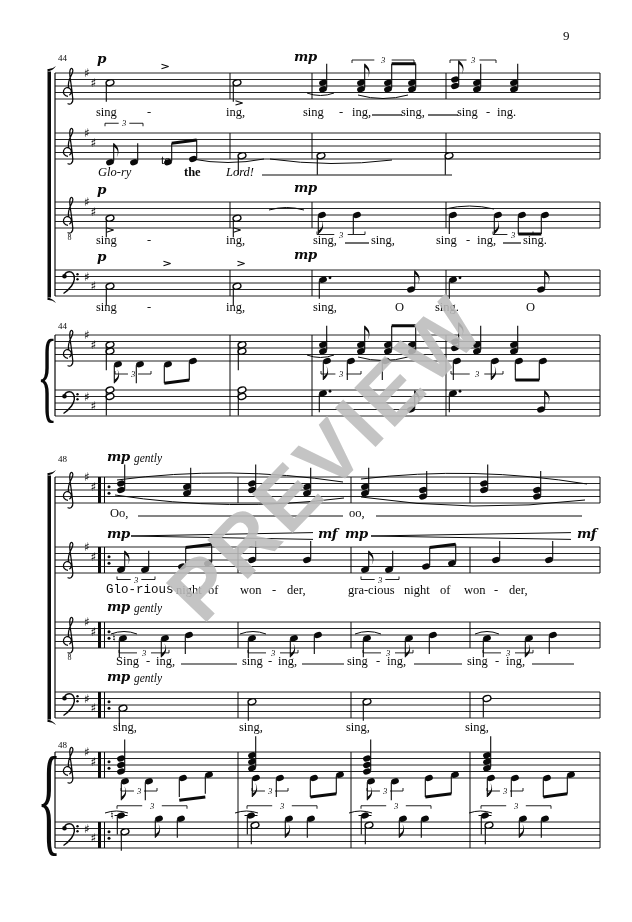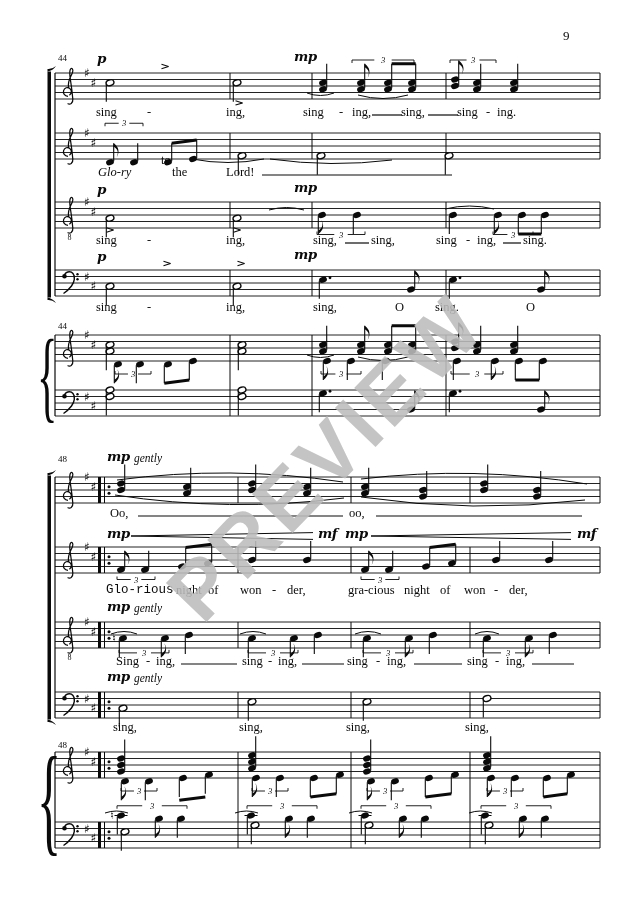--- a/index.html
+++ b/index.html
@@ -752,22 +752,22 @@
       <span class="t t-word" style="left: 226px; top: 106px;">ing,</span>
       <span class="t t-word" style="left: 303px; top: 106px;">sing</span>
       <span class="t t-word" style="left: 339px; top: 106px;">-</span>
       <span class="t t-word" style="left: 352px; top: 106px;">ing,</span>
       <span class="t t-word" style="left: 401px; top: 106px;">sing,</span>
       <span class="t t-word" style="left: 457px; top: 106px;">sing</span>
       <span class="t t-word" style="left: 486px; top: 106px;">-</span>
       <span class="t t-word" style="left: 497px; top: 106px;">ing.</span>
       <span class="t t-word" style="left: 98px; top: 166px; font-style: italic;">Glo-ry</span>
       <span class="t t-word" style="left: 161px; top: 154px;">to</span>
-      <span class="t t-word" style="left: 172px; top: 166px;">the</span>
-      <span class="t t-word" style="left: 226px; top: 166px;">Lord!</span>
+      <span class="t t-word" style="left: 184px; top: 166px; font-weight: bold;">the</span>
+      <span class="t t-word" style="left: 226px; top: 166px; font-style: italic;">Lord!</span>
       <span class="t t-dyn" style="left: 97px; top: 183px;">p</span>
       <span class="t t-dyn" style="left: 294px; top: 181px;">mp</span>
       <span class="t t-word" style="left: 96px; top: 234px;">sing</span>
       <span class="t t-word" style="left: 147px; top: 234px;">-</span>
       <span class="t t-word" style="left: 226px; top: 234px;">ing,</span>
       <span class="t t-word" style="left: 313px; top: 234px;">sing,</span>
       <span class="t t-word" style="left: 371px; top: 234px;">sing,</span>
       <span class="t t-word" style="left: 436px; top: 234px;">sing</span>
       <span class="t t-word" style="left: 466px; top: 234px;">-</span>
       <span class="t t-word" style="left: 477px; top: 234px;">ing,</span>

